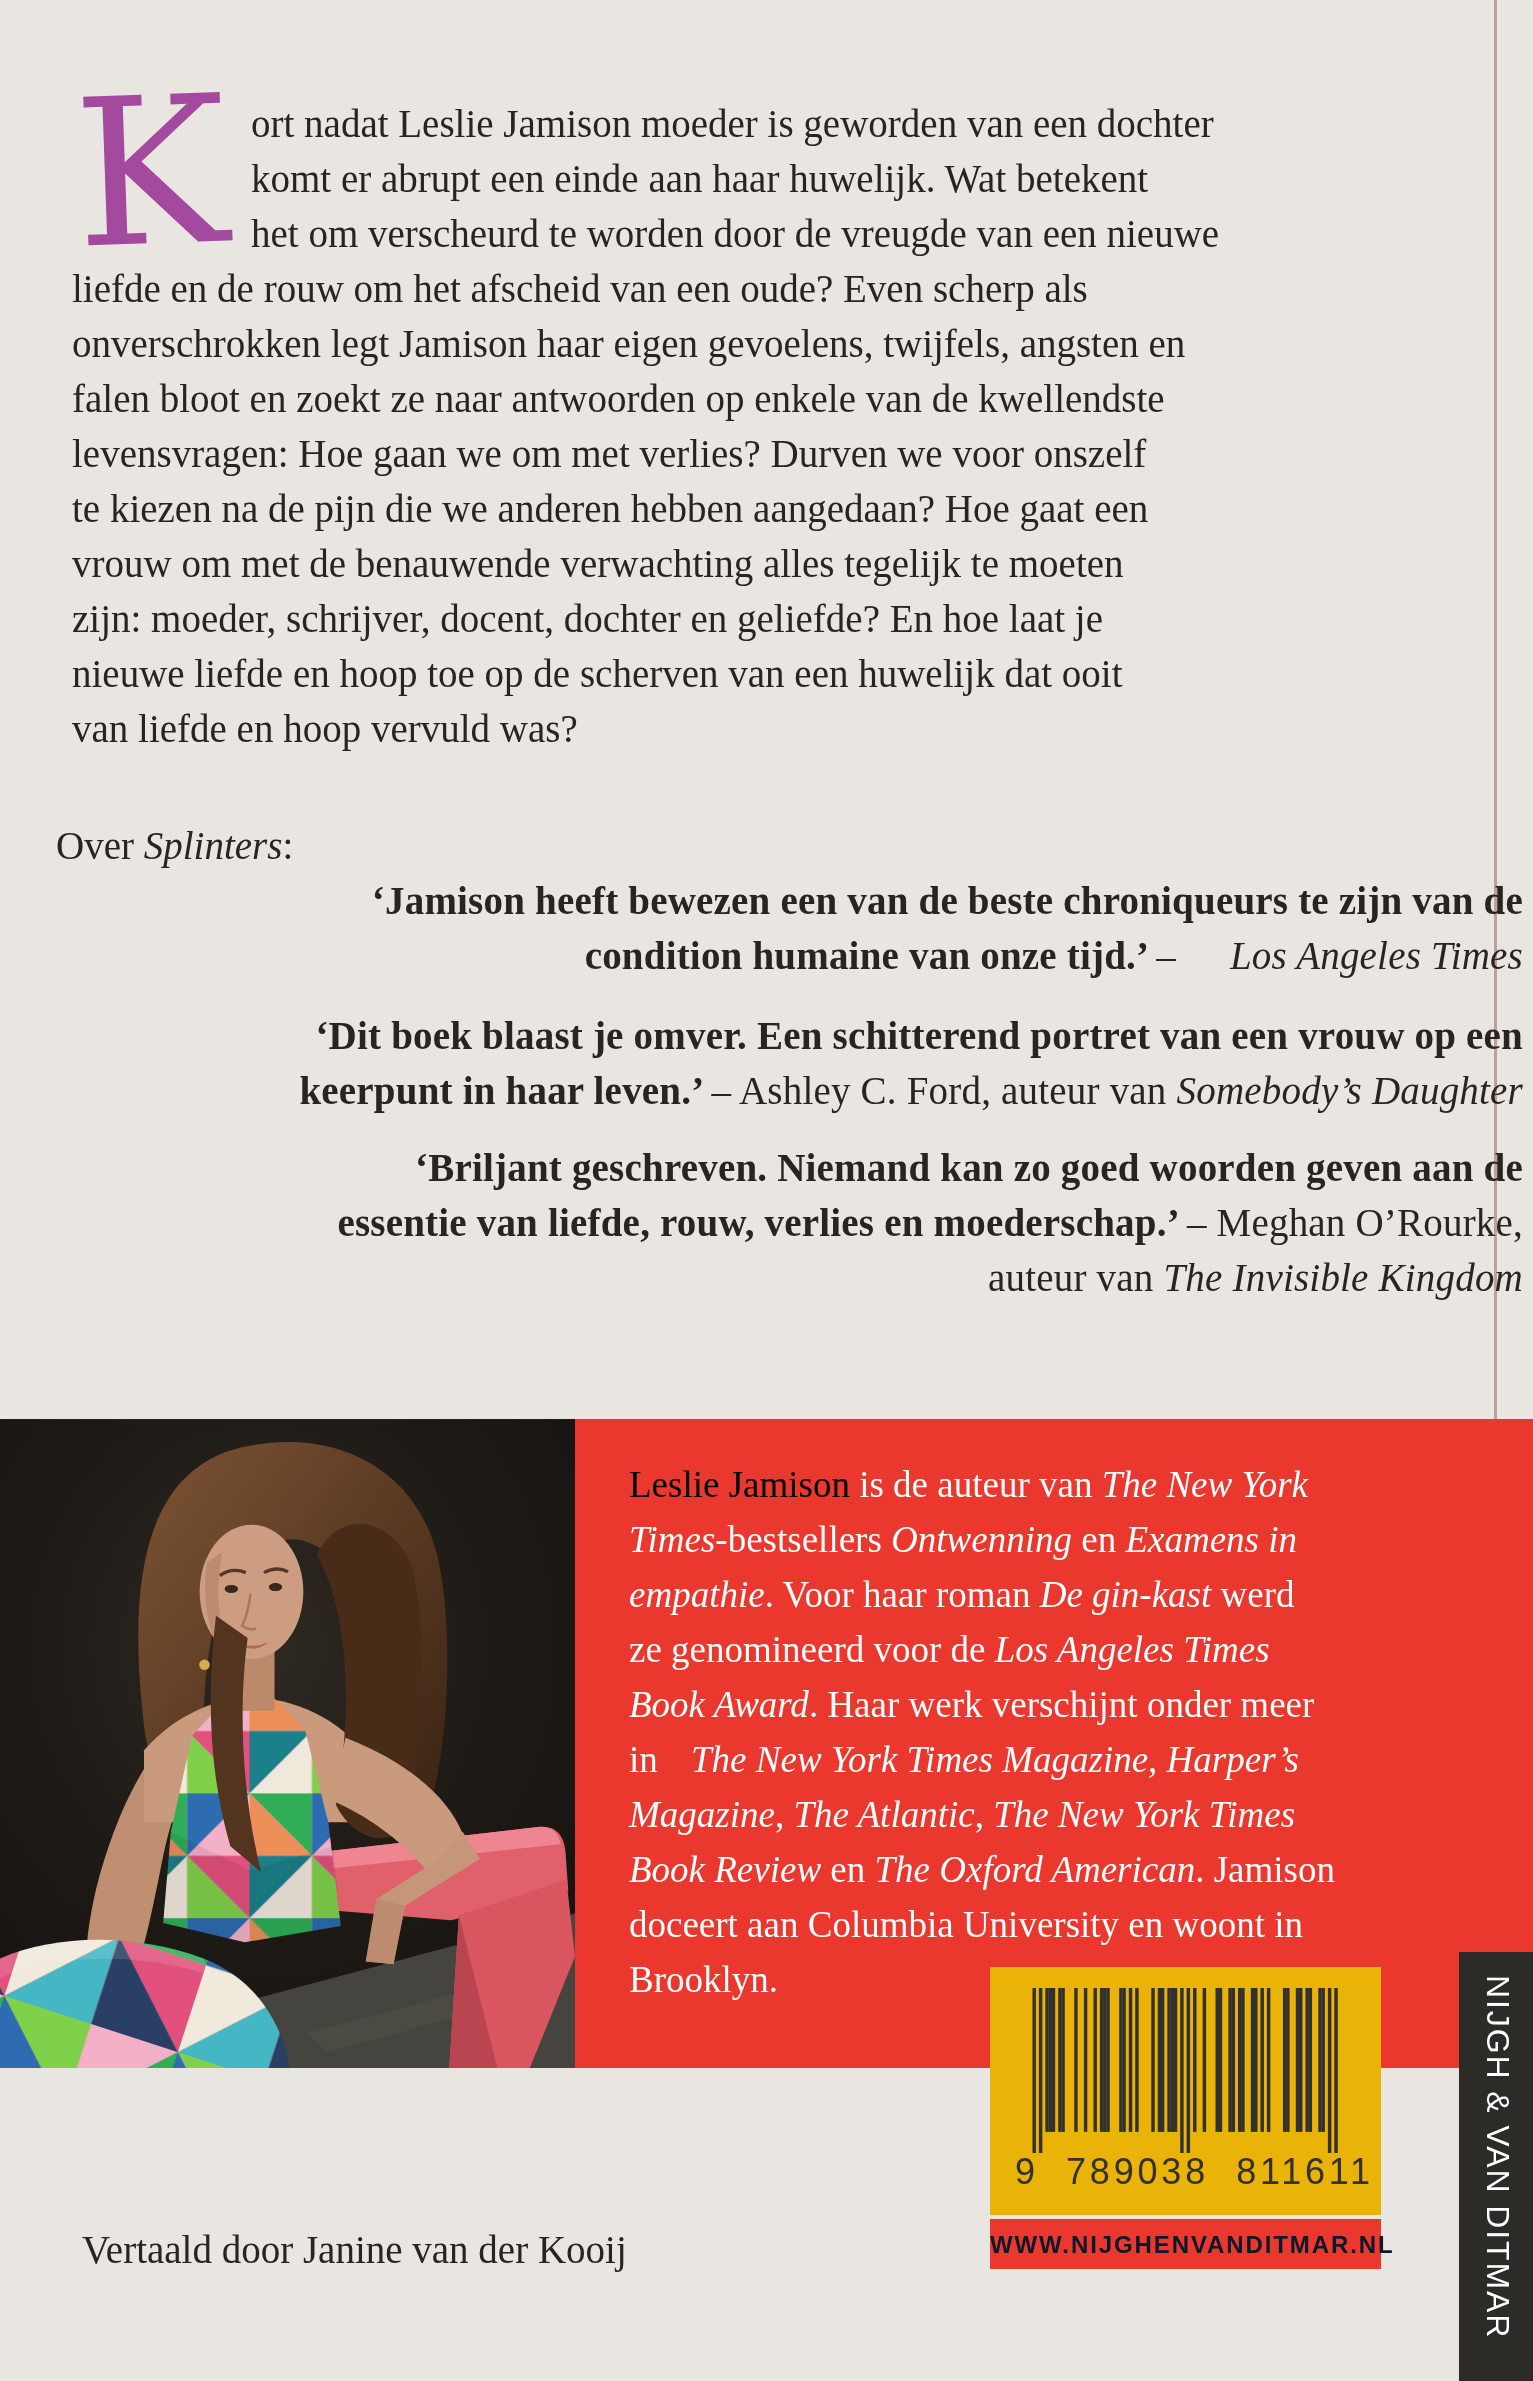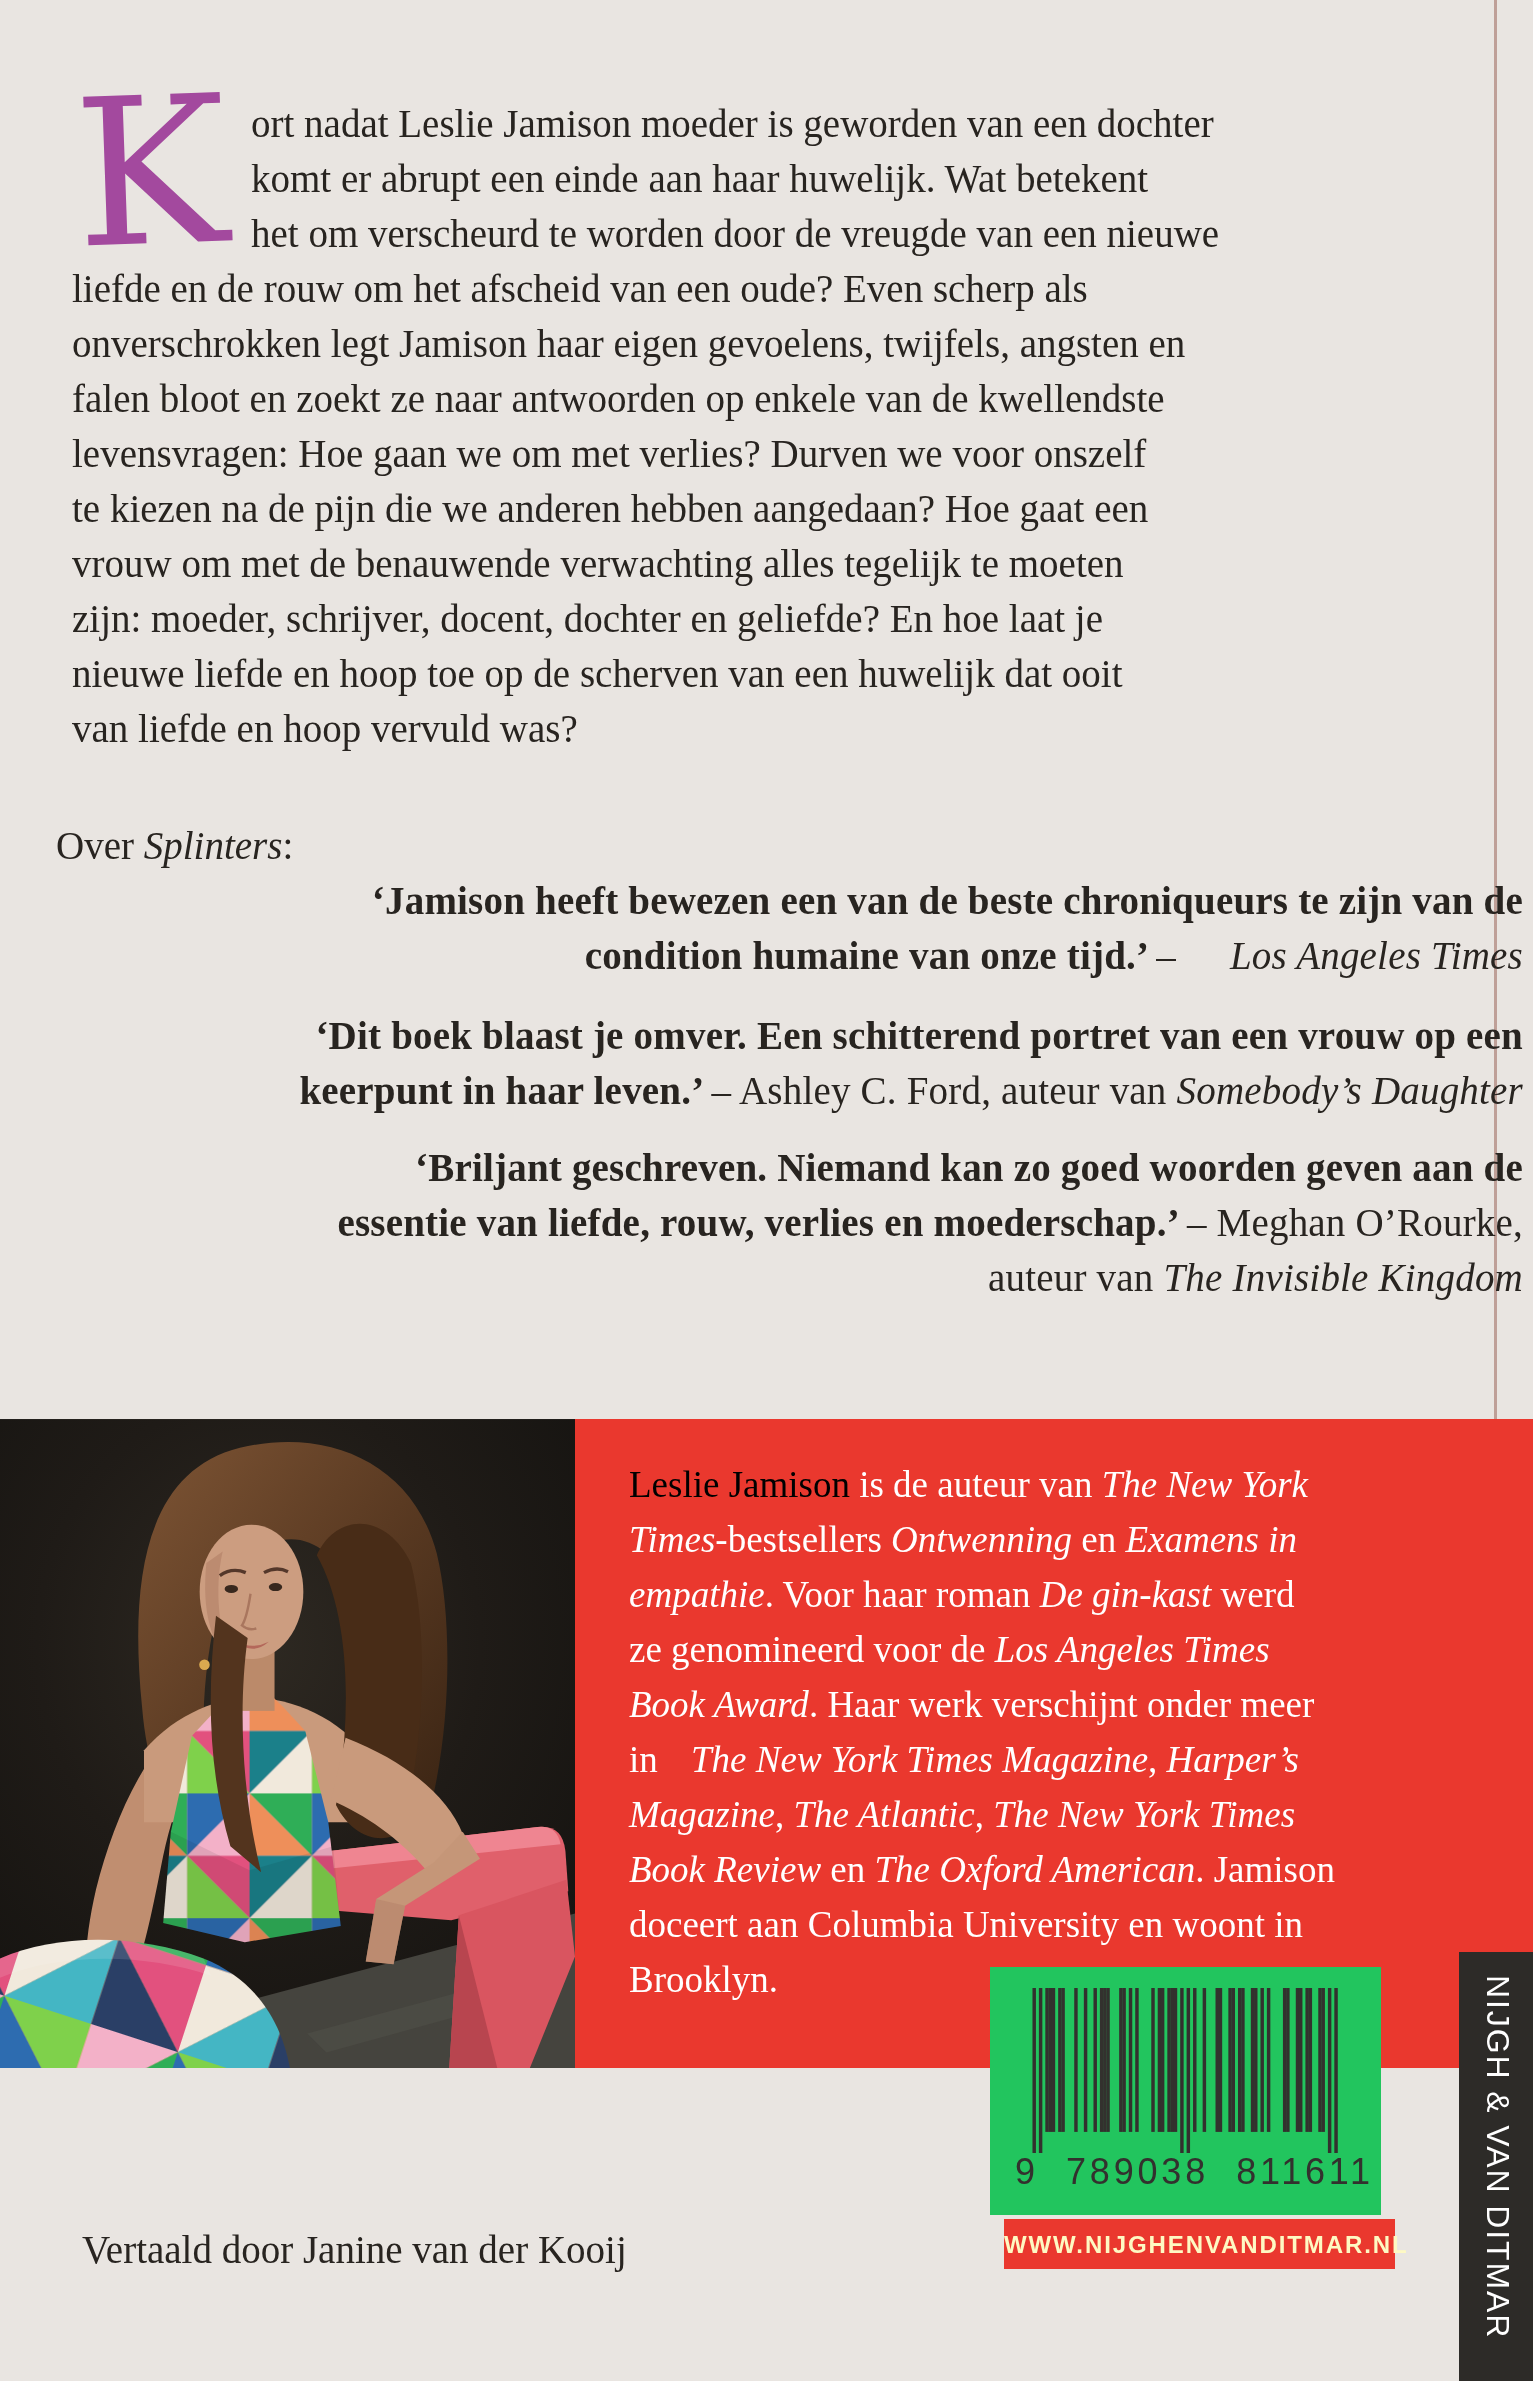--- a/index.html
+++ b/index.html
@@ -17,28 +17,28 @@
          font-size:39px;line-height:55px;white-space:pre-line;text-align:right;}
   .q1{top:873px;} .q2{top:1008px;} .q3{top:1140px;}
   .quote span{letter-spacing:0.2px;}
   
   .photo{position:absolute;left:0;top:1419px;width:575px;height:649px;overflow:hidden;}
   
   .red-panel{position:absolute;left:575px;top:1419px;width:958px;height:649px;}
   .bio{position:absolute;left:54px;top:38px;width:845px;color:#ffffff;
        font-size:37px;line-height:55px;white-space:pre-line;}
   
-  .barcode-box{position:absolute;left:990px;top:1967px;width:391px;height:248px;background:#22c55e;}
+  .barcode-box{position:absolute;left:990px;top:1967px;width:391px;height:248px;background:#eab308;}
   .barcode-box svg{position:absolute;left:42px;top:21px;}
   .isbn{position:absolute;left:0;top:184px;width:100%;padding-left:25px;box-sizing:border-box;
         font-family:"Liberation Sans",sans-serif;font-size:36px;color:#33312e;
         letter-spacing:3.8px;word-spacing:13.4px;}
   .website{position:absolute;left:990px;top:2219px;width:391px;height:50px;
-           color:#fef9c3;font-family:"Liberation Sans",sans-serif;font-weight:bold;
-           font-size:24px;line-height:51px;text-align:center;letter-spacing:1.9px;margin-left:14px;}
+           color:#0f172a;font-family:"Liberation Sans",sans-serif;font-weight:bold;
+           font-size:24px;line-height:51px;text-align:center;letter-spacing:1.9px;}
   
   .spine{position:absolute;left:1459px;top:1952px;width:74px;height:429px;
          color:#ffffff;writing-mode:vertical-rl;font-family:"Liberation Sans",sans-serif;
          font-size:32px;letter-spacing:1.9px;line-height:71px;box-sizing:border-box;padding-top:23px;}
   .translator{position:absolute;left:82px;top:2227px;font-size:39px;}
   .crease{position:absolute;left:1494px;top:0;width:2.9px;height:1419px;
           background:rgba(140,75,65,.45);}
 </style>
 </head>
 <body>

